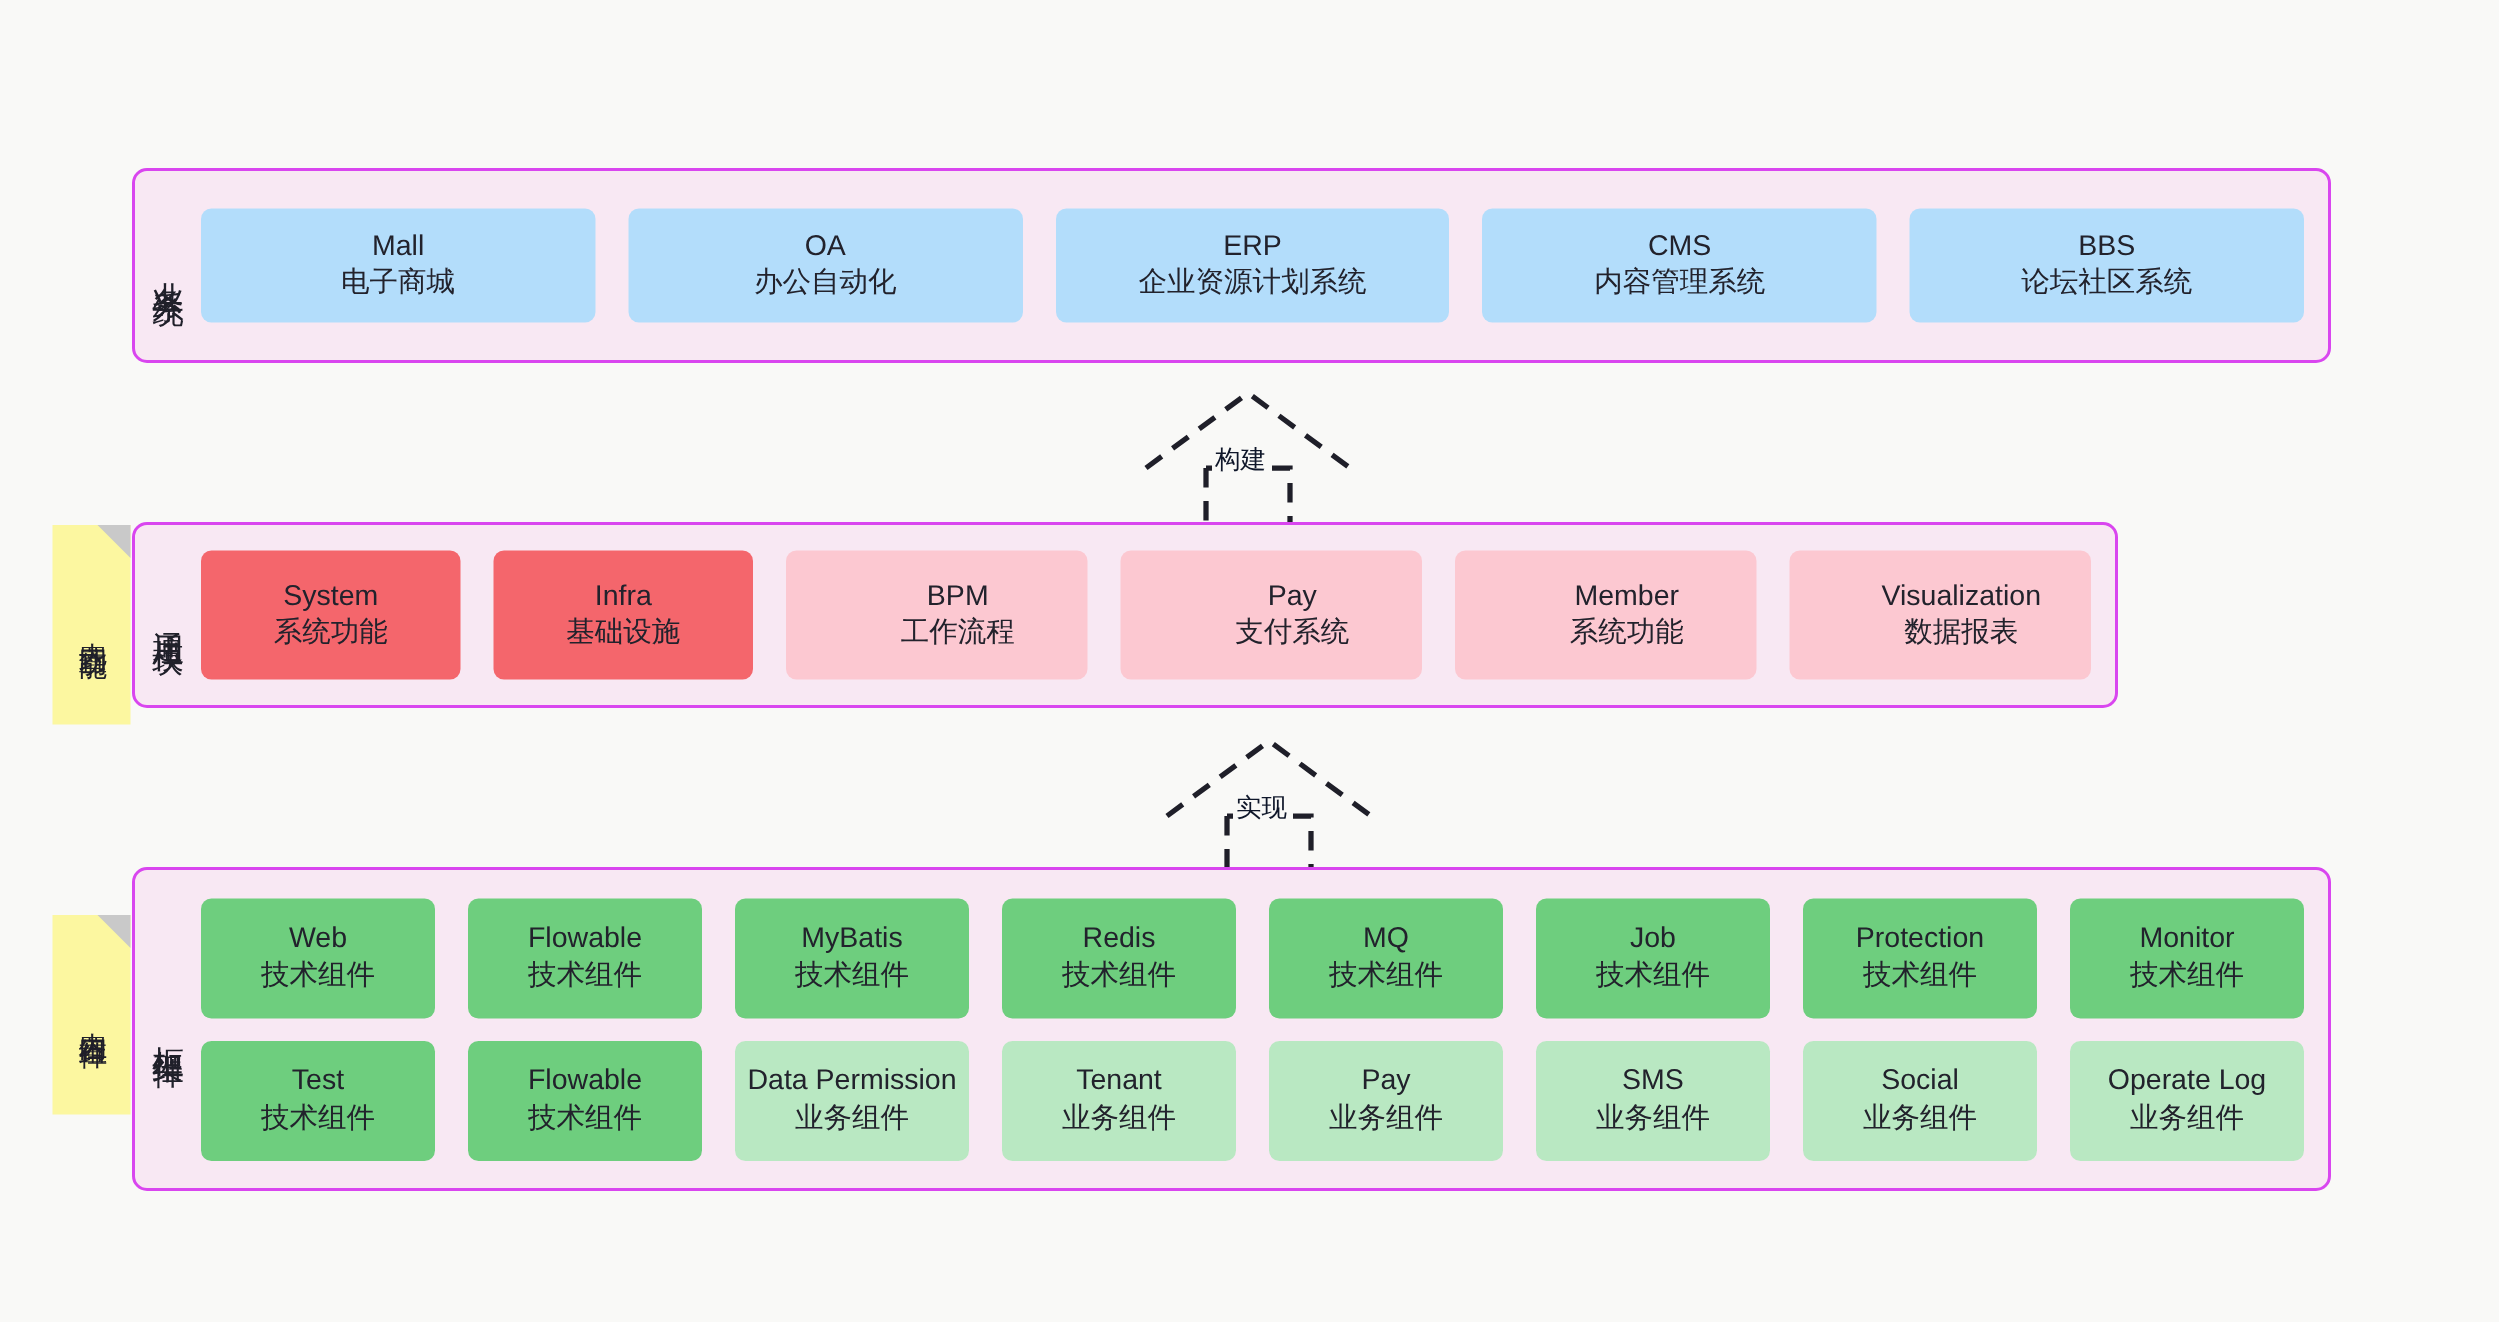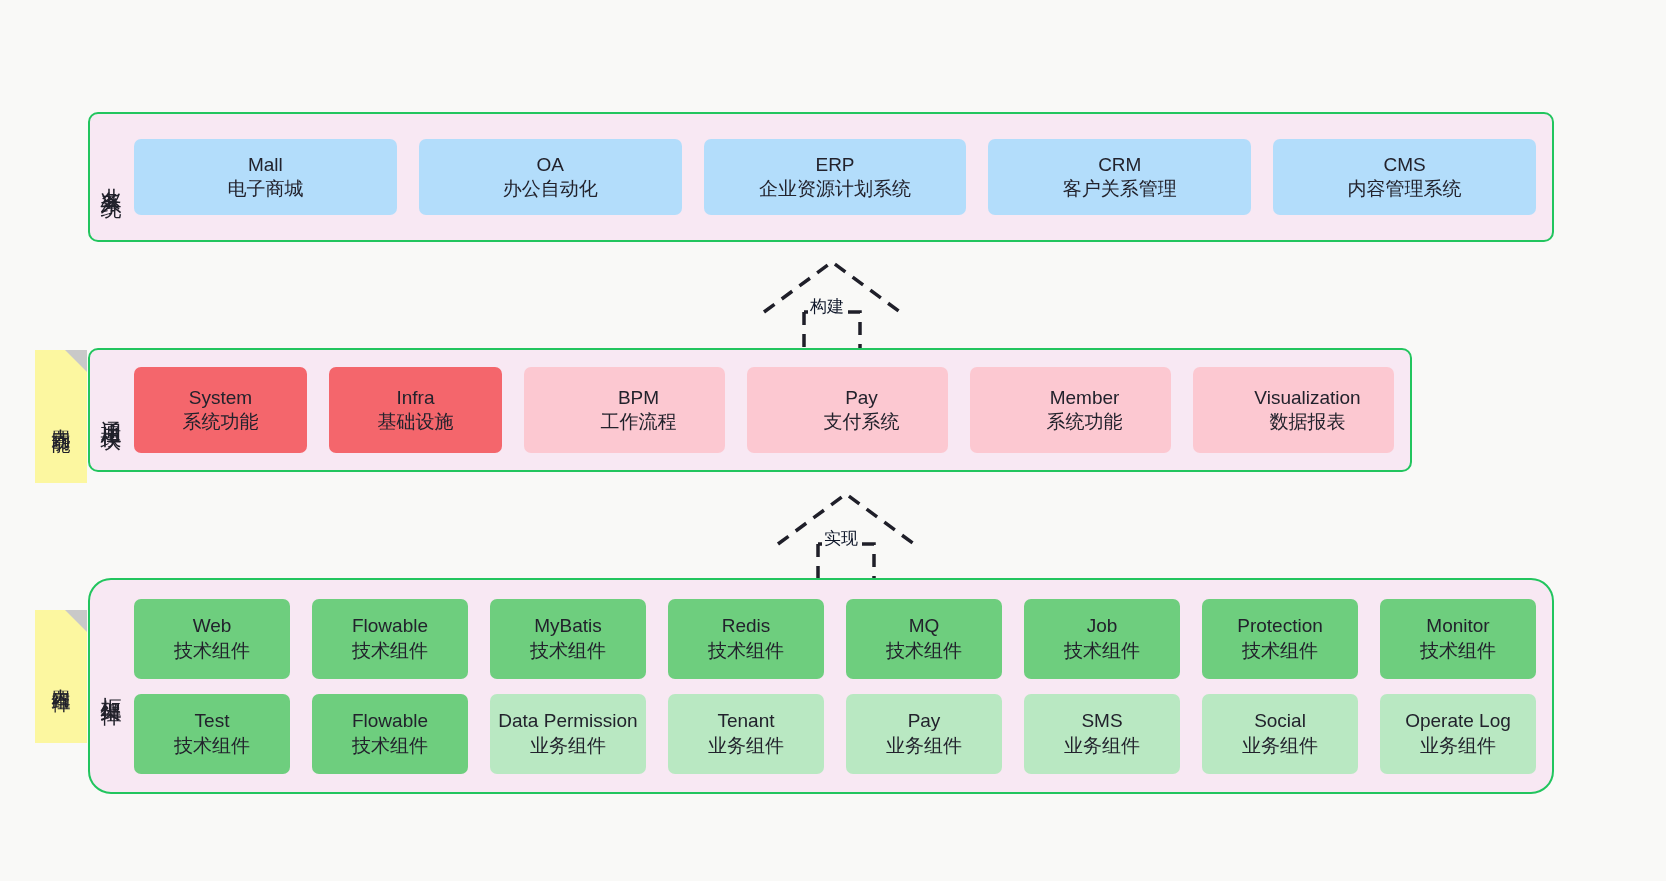--- a/index.html
+++ b/index.html
@@ -8,21 +8,21 @@
     background: #f9f9f7;
     font-family: "Liberation Sans", "DejaVu Sans", sans-serif;
     overflow: hidden;
   }
   #stage { position: relative; width: 1666px; height: 881px; }
 
   
   .layer-panel {
     position: absolute;
     background: #f8e8f3;
-    border: 2px solid #22c55e;
+    border: 2px solid #d946ef;
     border-radius: 10px;
     display: flex;
     align-items: stretch;
   }
   .layer-title {
     flex: 0 0 auto;
     width: 42px;
     display: flex;
     align-items: center;
     justify-content: center;
@@ -123,26 +123,26 @@
         </div>
         <div class="card h-biz c-blue">
           <span class="c-en">OA</span>
           <span class="c-cn">办公自动化</span>
         </div>
         <div class="card h-biz c-blue">
           <span class="c-en">ERP</span>
           <span class="c-cn">企业资源计划系统</span>
         </div>
         <div class="card h-biz c-blue">
-          <span class="c-en">CRM</span>
-          <span class="c-cn">客户关系管理</span>
-        </div>
-        <div class="card h-biz c-blue">
           <span class="c-en">CMS</span>
           <span class="c-cn">内容管理系统</span>
+        </div>
+        <div class="card h-biz c-blue">
+          <span class="c-en">BBS</span>
+          <span class="c-cn">论坛社区系统</span>
         </div>
       </div>
     </div>
   </div>
 
   <div class="arrow-wrap" style="left:756px; top:256px; width:152px; height:92px;">
     <svg width="152" height="92" viewBox="0 0 152 92">
       <path d="M 8 56 L 76 6 L 144 56" fill="none" stroke="#1f1f29" stroke-width="3.5" stroke-dasharray="13 9" stroke-linecap="butt"></path>
       <path d="M 48 56 L 104 56 L 104 92 M 48 56 L 48 92" fill="none" stroke="#1f1f29" stroke-width="3.5" stroke-dasharray="13 9" stroke-linecap="butt"></path>
     </svg>
@@ -192,21 +192,21 @@
       <path d="M 48 56 L 104 56 L 104 92 M 48 56 L 48 92" fill="none" stroke="#1f1f29" stroke-width="3.5" stroke-dasharray="13 9" stroke-linecap="butt"></path>
     </svg>
     <span class="arrow-label" style="left:52px; top:39px;text-align:right;">实现</span>
   </div>
 
   <div class="sticky" style="left:35px; top:610px; width:52px; height:133px;">
     <span class="fold"></span>
     <span>内置组件</span>
   </div>
 
-  <div class="layer-panel" style="left:88px; top:578px; width:1466px; height:216px;border-radius:23px;">
+  <div class="layer-panel" style="left:88px; top:578px; width:1466px; height:216px;">
     <div class="layer-title">框架组件</div>
     <div class="layer-body">
 
       <div class="card-row">
         <div class="card h-comp c-green">
           <span class="c-en">Web</span>
           <span class="c-cn">技术组件</span>
         </div>
         <div class="card h-comp c-green">
           <span class="c-en">Flowable</span>

